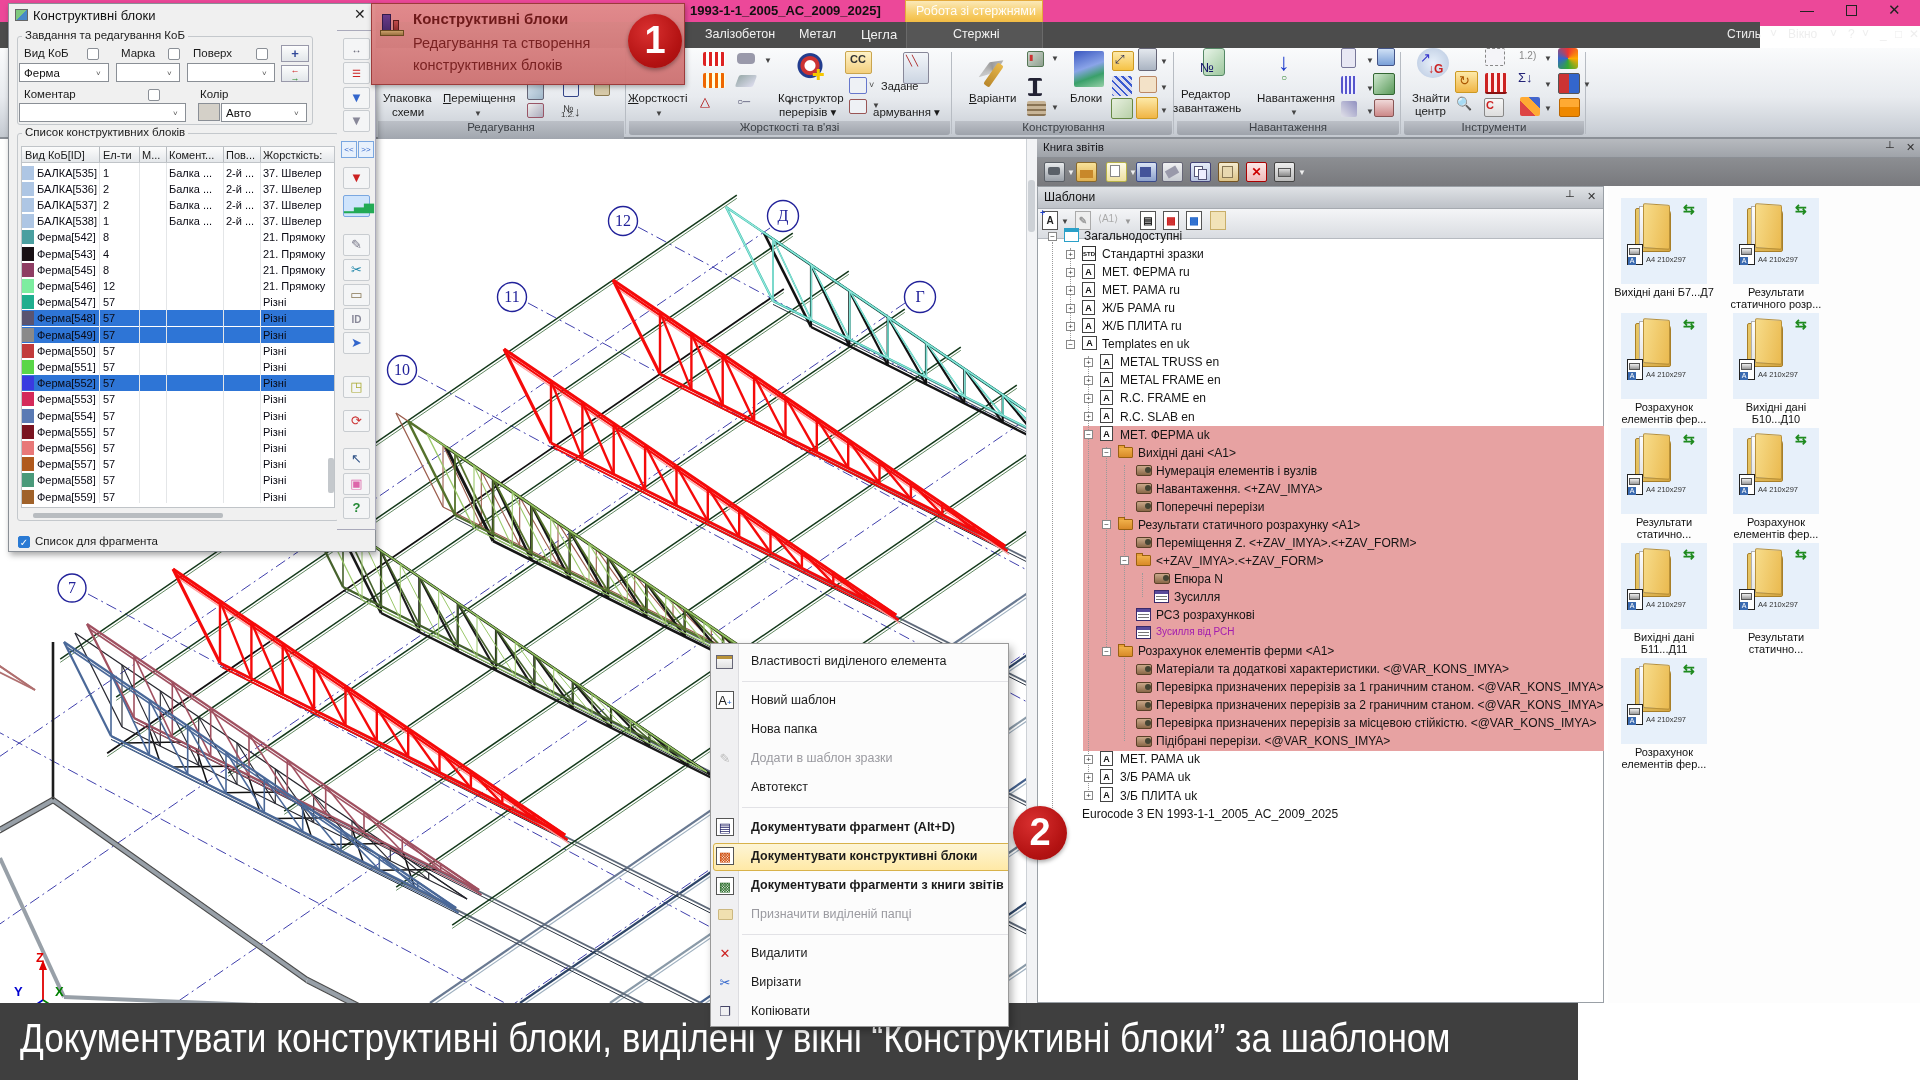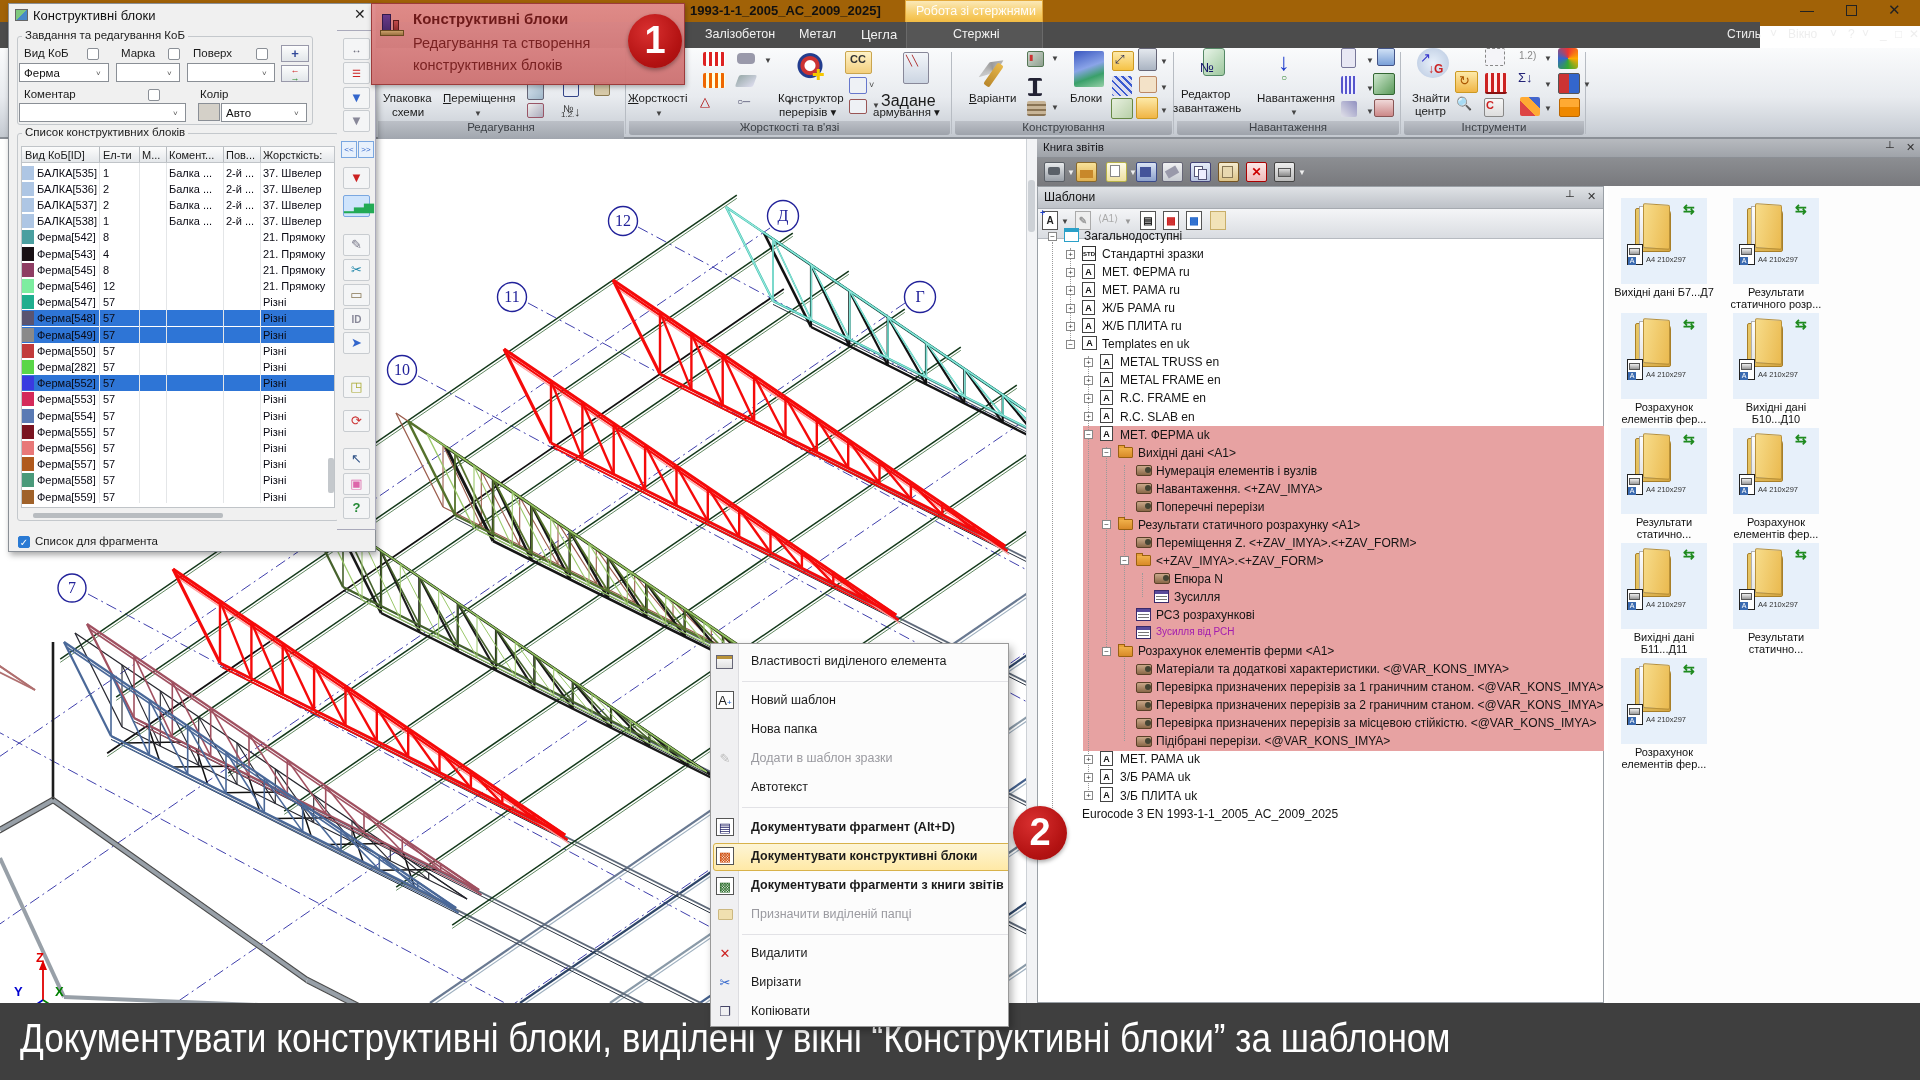--- a/index.html
+++ b/index.html
@@ -1,21 +1,21 @@
 <!DOCTYPE html>
 <html><head><meta charset="utf-8">
 <style>
 *{margin:0;padding:0;box-sizing:border-box}
 html,body{width:1920px;height:1080px;overflow:hidden;font-family:"Liberation Sans",sans-serif;background:#fff}
 .abs{position:absolute}
 .ico{position:absolute;border-radius:2px}
 .tx{position:absolute;white-space:nowrap}
 </style></head><body>
 
-<div class="abs" style="left:0;top:0;width:1920px;height:26px;background:#a16207">
+<div class="abs" style="left:0;top:0;width:1920px;height:26px;background:#ec4899">
  <div class="tx" style="left:690px;top:3px;font-size:13px;font-weight:bold;color:#111">1993-1-1_2005_AC_2009_2025]</div>
  <div class="abs" style="left:905px;top:0;width:138px;height:22px;background:linear-gradient(#fbe9b8,#f6c95e 70%,#f3bc44);border:1px solid #e3a93c;border-bottom:none">
    <div class="tx" style="left:10px;top:3px;font-size:12.5px;color:rgba(255,255,255,.95)">Робота зі стержнями</div>
  </div>
  <div class="tx" style="left:1800px;top:2px;font-size:14px;color:#222">—</div>
  <div class="abs" style="left:1846px;top:5px;width:11px;height:11px;border:1.4px solid #222"></div>
  <div class="tx" style="left:1888px;top:1px;font-size:15px;color:#222">✕</div>
 </div>
 <div class="abs" style="left:0;top:22px;width:1760px;height:26px;background:#4c4c4c">
     <div class="abs" style="left:906px;top:0;width:137px;height:26px;background:#565656;border-left:1px solid #6a6a6a;border-right:1px solid #6a6a6a"></div>
@@ -80,21 +80,21 @@
     <div class="tx" style="left:778px;top:44px;font-size:11.5px;color:#1a1a1a;">Конструктор</div>
     <div class="tx" style="left:779px;top:57px;font-size:11.5px;color:#1a1a1a;">перерізів ▾</div>
     <div class="ico" style="left:845px;top:3px;width:27px;height:23px;background:linear-gradient(#fff3c9,#f3cf7e);border:1px solid #caa54e"></div>
     <div class="tx" style="left:850px;top:5px;font-size:11px;color:#333;font-weight:bold">CC</div>
     <div class="ico" style="left:849px;top:29px;width:18px;height:17px;background:#eef1f5;border:1px solid #67c"></div>
     <div class="ico" style="left:849px;top:51px;width:18px;height:15px;background:#eef1f5;border:1px solid #955"></div>
     <div class="tx" style="left:869px;top:32px;font-size:9px;color:#444;">˅</div>
     <div class="tx" style="left:872px;top:53px;font-size:8px;color:#444">▼</div>
     <div class="ico" style="left:903px;top:4px;width:26px;height:32px;background:linear-gradient(180deg,#f3f6fa,#ccd5e2);border:1px solid #889"></div>
     <div class="tx" style="left:906px;top:7px;font-size:10px;color:#a22;">╲╲</div>
-    <div class="tx" style="left:881px;top:44px;font-size:16px;color:#1a1a1a;">Задане</div>
+    <div class="tx" style="left:881px;top:32px;font-size:11px;color:#1a1a1a;">Задане</div>
     <div class="tx" style="left:873px;top:57px;font-size:11.5px;color:#1a1a1a;">армування ▾</div>
     <div class="ico" style="left:978px;top:8px;width:30px;height:30px;background:conic-gradient(from 210deg,#e8e8e8,#9a9a9a,#e8e8e8);border-radius:5px;transform:rotate(-40deg);clip-path:polygon(0 35%,60% 20%,100% 45%,55% 60%)"></div>
     <div class="ico" style="left:990px;top:14px;width:7px;height:26px;background:linear-gradient(#e8b84a,#b8862a);transform:rotate(35deg)"></div>
     <div class="tx" style="left:969px;top:44px;font-size:11.5px;color:#1a1a1a;"><u>В</u>аріанти</div>
     <div class="ico" style="left:1027px;top:3px;width:17px;height:16px;background:linear-gradient(135deg,#cfd8cf,#8fa08f);border:1px solid #575"></div>
     <div class="tx" style="left:1029px;top:5px;font-size:8px;color:#c33;">▮</div>
     <div class="ico" style="left:1028px;top:30px;width:14px;height:18px;background:#223;clip-path:polygon(0 0,100% 0,100% 15%,65% 15%,65% 85%,100% 85%,100% 100%,0 100%,0 85%,35% 85%,35% 15%,0 15%)"></div>
     <div class="ico" style="left:1027px;top:53px;width:19px;height:15px;background:repeating-linear-gradient(#c8b598 0 3px,#8a7455 3px 5px)"></div>
     <div class="tx" style="left:1051px;top:6px;font-size:8px;color:#444">▼</div>
     <div class="tx" style="left:1051px;top:55px;font-size:8px;color:#444">▼</div>
@@ -918,21 +918,21 @@
 <div class="abs" style="left:1635px;top:668px;width:36px;height:44px;background:linear-gradient(105deg,#e8c868,#d4a440);border:1px solid #a87f28;border-radius:2px 6px 2px 2px"></div>
 <div class="abs" style="left:1639px;top:666px;width:28px;height:42px;background:linear-gradient(#fdfdfd,#e4e4e4);border:1px solid #b0b0b0"></div>
 <div class="abs" style="left:1643px;top:664px;width:27px;height:45px;background:linear-gradient(100deg,#f7dc8a,#eaba50);border:1px solid #b8913a;border-radius:2px;transform:skewY(4deg)"></div>
 <div class="tx" style="left:1683px;top:661px;font-size:14px;font-weight:bold;color:#1e8a1e">⇆</div>
 <div class="abs" style="left:1627px;top:704px;width:16px;height:21px;background:#fff;border:1px solid #222"></div>
 <div class="abs" style="left:1629px;top:708px;width:11px;height:7px;background:linear-gradient(#eee,#999);border:1px solid #555"></div>
 <div class="abs" style="left:1628px;top:717px;width:8px;height:8px;background:#3a6ab0;color:#fff;font-size:7px;text-align:center;line-height:8px">A</div>
 <div class="tx" style="left:1646px;top:715px;font-size:7.5px;color:#333">A4 210x297</div>
 <div class="tx" style="left:1584px;top:746px;width:160px;text-align:center;font-size:11px;color:#111;white-space:nowrap">Розрахунок</div>
 <div class="tx" style="left:1584px;top:758px;width:160px;text-align:center;font-size:11px;color:#111;white-space:nowrap">елементів фер...</div>
-<div class="abs" style="left:0;top:1003px;width:1920px;height:77px;background:#3f3f3f">
+<div class="abs" style="left:0;top:1003px;width:1578px;height:77px;background:#3f3f3f">
  <div class="tx" style="left:20px;top:13px;font-size:40px;color:#fff;transform:scaleX(0.878);transform-origin:left top">Документувати конструктивні блоки, виділені у вікні “Конструктивні блоки” за шаблоном</div>
 </div>
 
 <div class="abs" style="left:8px;top:3px;width:368px;height:549px;background:#f0f0f0;border:1px solid #8a8f96;box-shadow:2px 3px 6px rgba(0,0,0,.35)">
  <div class="abs" style="left:6px;top:5px;width:13px;height:12px;background:linear-gradient(135deg,#7ec87e 0 50%,#4888c8 50%);border:1px solid #666"></div>
  <div class="tx" style="left:24px;top:4px;font-size:13px;color:#111">Конструктивні блоки</div>
  <div class="tx" style="left:345px;top:2px;font-size:14px;color:#222">✕</div>
 </div>
 <div class="abs" style="left:8px;top:3px;width:368px;height:549px">
     <div class="abs" style="left:9px;top:33px;width:296px;height:89px;border:1px solid #c4c8cc;border-radius:3px"></div>
@@ -1047,21 +1047,21 @@
     <div class="tx" style="left:29px;top:325.4999999999999px;font-size:11px;color:#0a0a14;">Ферма[549]</div>
     <div class="tx" style="left:95px;top:325.4999999999999px;font-size:11px;color:#0a0a14;">57</div>
     <div class="tx" style="left:255px;top:325.4999999999999px;font-size:11px;color:#0a0a14;">Різні</div>
     <div class="abs" style="left:14px;top:339.7px;width:312px;height:16.2px;"></div>
     <div class="abs" style="left:14px;top:340.7px;width:12px;height:14px;background:#c23b3b"></div>
     <div class="tx" style="left:29px;top:341.6999999999999px;font-size:11px;color:#0a0a14;">Ферма[550]</div>
     <div class="tx" style="left:95px;top:341.6999999999999px;font-size:11px;color:#0a0a14;">57</div>
     <div class="tx" style="left:255px;top:341.6999999999999px;font-size:11px;color:#0a0a14;">Різні</div>
     <div class="abs" style="left:14px;top:355.9px;width:312px;height:16.2px;"></div>
     <div class="abs" style="left:14px;top:356.9px;width:12px;height:14px;background:#5ad648"></div>
-    <div class="tx" style="left:29px;top:357.89999999999986px;font-size:11px;color:#0a0a14;">Ферма[282]</div>
+    <div class="tx" style="left:29px;top:357.89999999999986px;font-size:11px;color:#0a0a14;">Ферма[551]</div>
     <div class="tx" style="left:95px;top:357.89999999999986px;font-size:11px;color:#0a0a14;">57</div>
     <div class="tx" style="left:255px;top:357.89999999999986px;font-size:11px;color:#0a0a14;">Різні</div>
     <div class="abs" style="left:14px;top:372.1px;width:312px;height:16.2px;background:#2e75d6;"></div>
     <div class="abs" style="left:14px;top:373.1px;width:12px;height:14px;background:#3a3ae0"></div>
     <div class="tx" style="left:29px;top:374.09999999999985px;font-size:11px;color:#0a0a14;">Ферма[552]</div>
     <div class="tx" style="left:95px;top:374.09999999999985px;font-size:11px;color:#0a0a14;">57</div>
     <div class="tx" style="left:255px;top:374.09999999999985px;font-size:11px;color:#0a0a14;">Різні</div>
     <div class="abs" style="left:14px;top:388.3px;width:312px;height:16.2px;"></div>
     <div class="abs" style="left:14px;top:389.3px;width:12px;height:14px;background:#d42a5a"></div>
     <div class="tx" style="left:29px;top:390.29999999999984px;font-size:11px;color:#0a0a14;">Ферма[553]</div>

